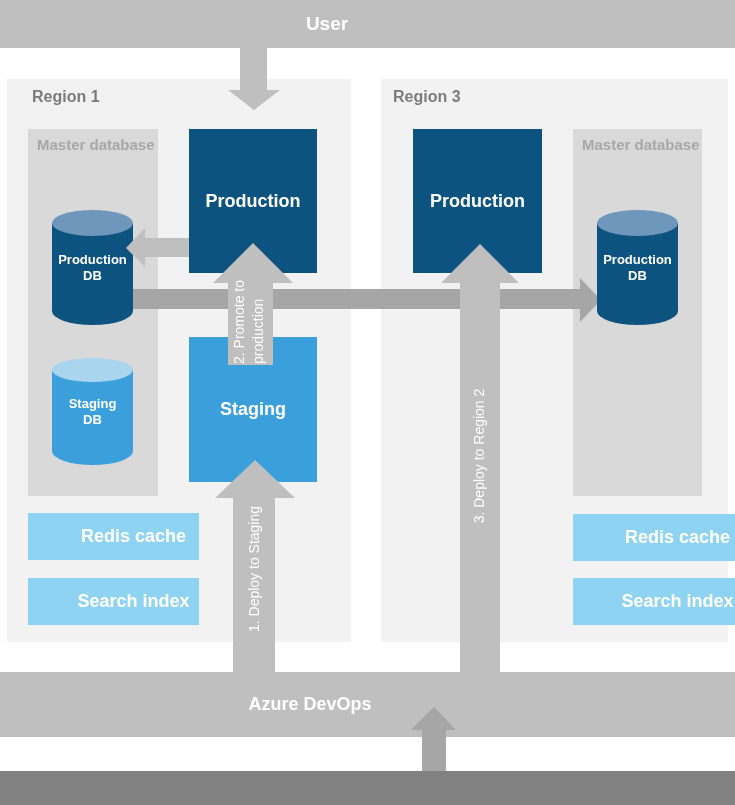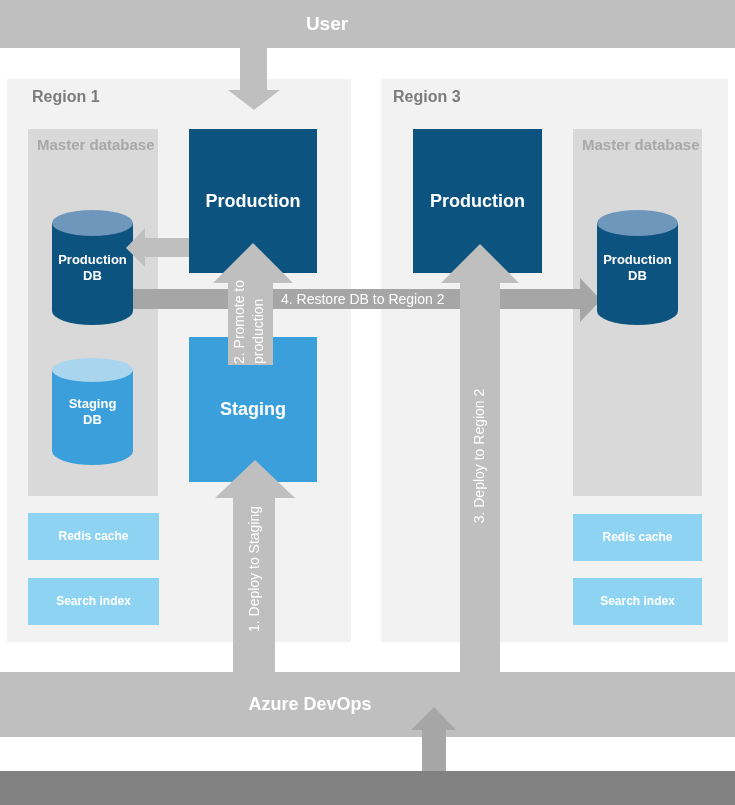--- a/index.html
+++ b/index.html
@@ -15,21 +15,21 @@
   .region-title{position:absolute;top:88px;font-size:16px;font-weight:bold;color:#7b7b7b;}
   .master{position:absolute;top:129px;height:367px;background:#d9d9d9;}
   .master-label{position:absolute;top:136px;font-size:15px;font-weight:bold;color:#a8a8a8;}
   
   .appbox{position:absolute;display:flex;align-items:center;justify-content:center;
           color:#ffffff;font-weight:bold;font-size:18px;}
   .darkblue{background:#0d5380;}
   .medblue{background:#3b9fdc;}
   
   .service{position:absolute;height:47px;background:#8ed4f2;color:#ffffff;
-           font-weight:bold;font-size:12px;text-align:center;line-height:47px;}
+           font-weight:bold;font-size:18px;text-align:center;line-height:47px;padding-left:40px;}
   
   .cyl{position:absolute;}
   .cyl-top{position:absolute;left:0;top:0;width:100%;border-radius:50%;}
   .cyl-body{position:absolute;left:0;width:100%;border-radius:0 0 50% 50% / 0 0 14px 14px;}
   .cyl-label{position:absolute;left:0;width:100%;text-align:center;color:#ffffff;
              font-weight:bold;font-size:13px;line-height:16px;}
   
   .shaft-light{position:absolute;background:#bfbfbf;}
   .shaft-dark{position:absolute;background:#a6a6a6;}
   .head{position:absolute;width:0;height:0;}
@@ -85,21 +85,20 @@
 
   <div class="cyl" style="left:597px;top:210px;width:81px;height:115px;">
     <div class="cyl-body darkblue" style="top:13px;height:102px;"></div>
     <div class="cyl-top" style="height:26px;background:#6f96bb;"></div>
     <div class="cyl-label" style="top:42px;">
       <div>Production</div>
       <div>DB</div>
     </div>
   </div>
 
-  <div class="arrow-label" style="left:281px;top:289px;height:20px;line-height:20px;">4. Restore DB to Region 2</div>
 
   <div class="service" style="left:28px;top:513px;width:131px;">Redis cache</div>
   <div class="service" style="left:28px;top:578px;width:131px;">Search index</div>
   <div class="service" style="left:573px;top:514px;width:129px;">Redis cache</div>
   <div class="service" style="left:573px;top:578px;width:129px;">Search index</div>
 
   <div class="shaft-light" style="left:145px;top:238px;width:44px;height:19px;"></div>
   <div class="head" style="left:126px;top:228px;border-top:20px solid transparent;border-bottom:19px solid transparent;border-right:19px solid #bfbfbf;"></div>
 
   <div class="head" style="left:213px;top:243px;border-left:40px solid transparent;border-right:40px solid transparent;border-bottom:40px solid #bfbfbf;"></div>

